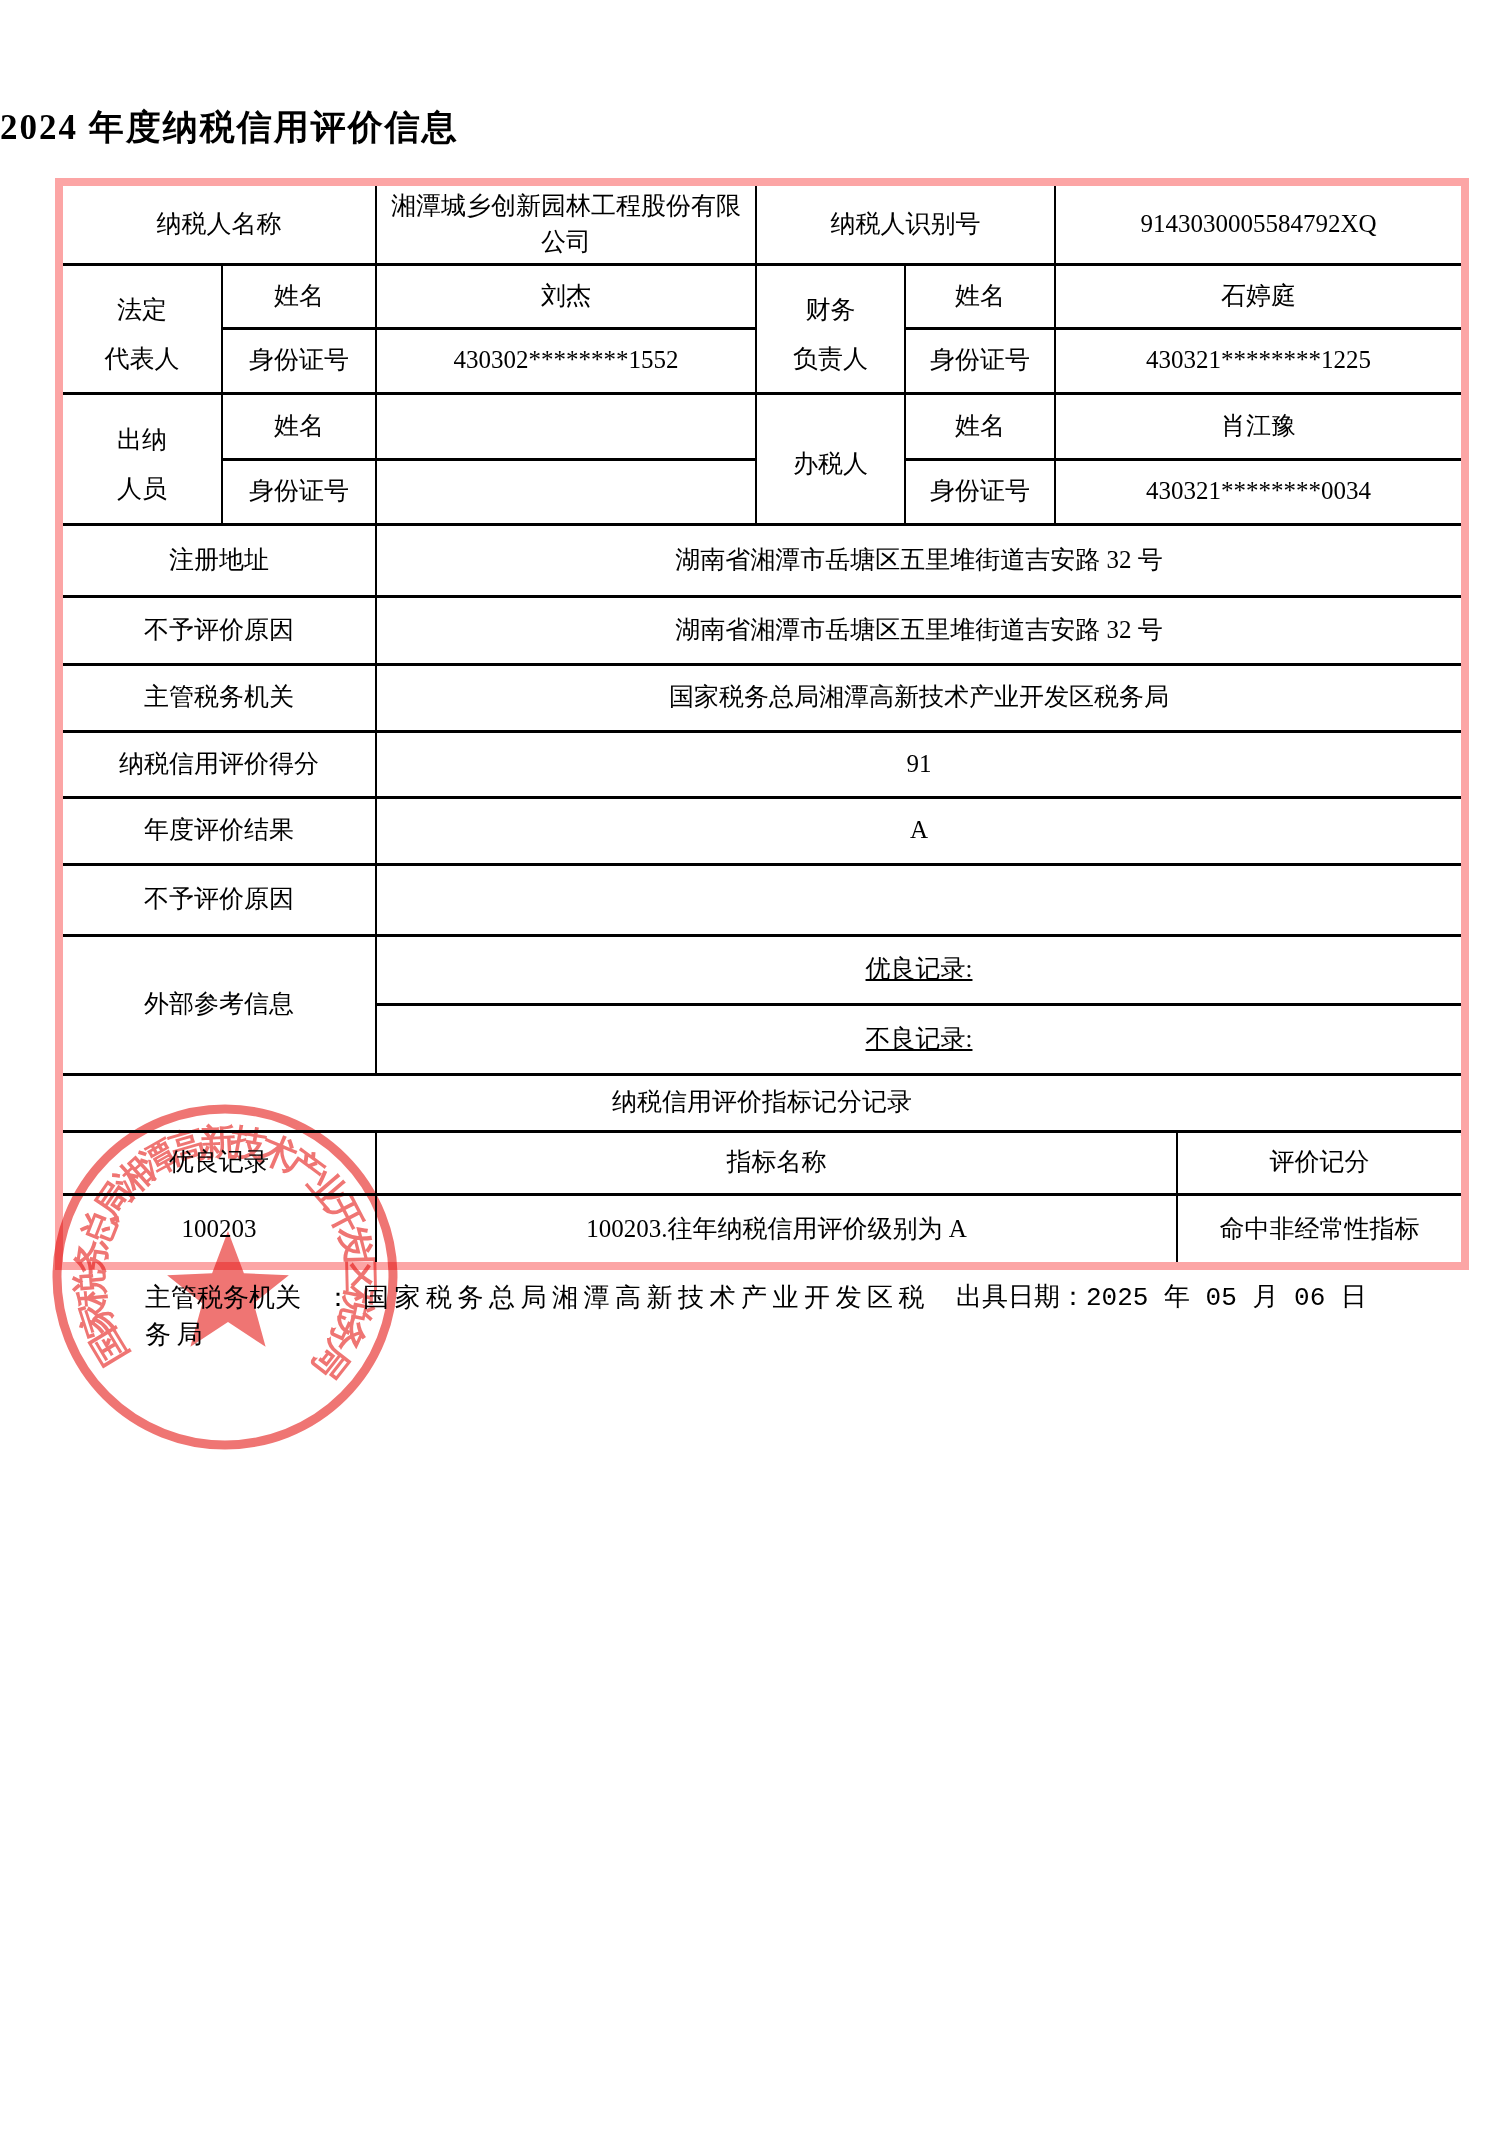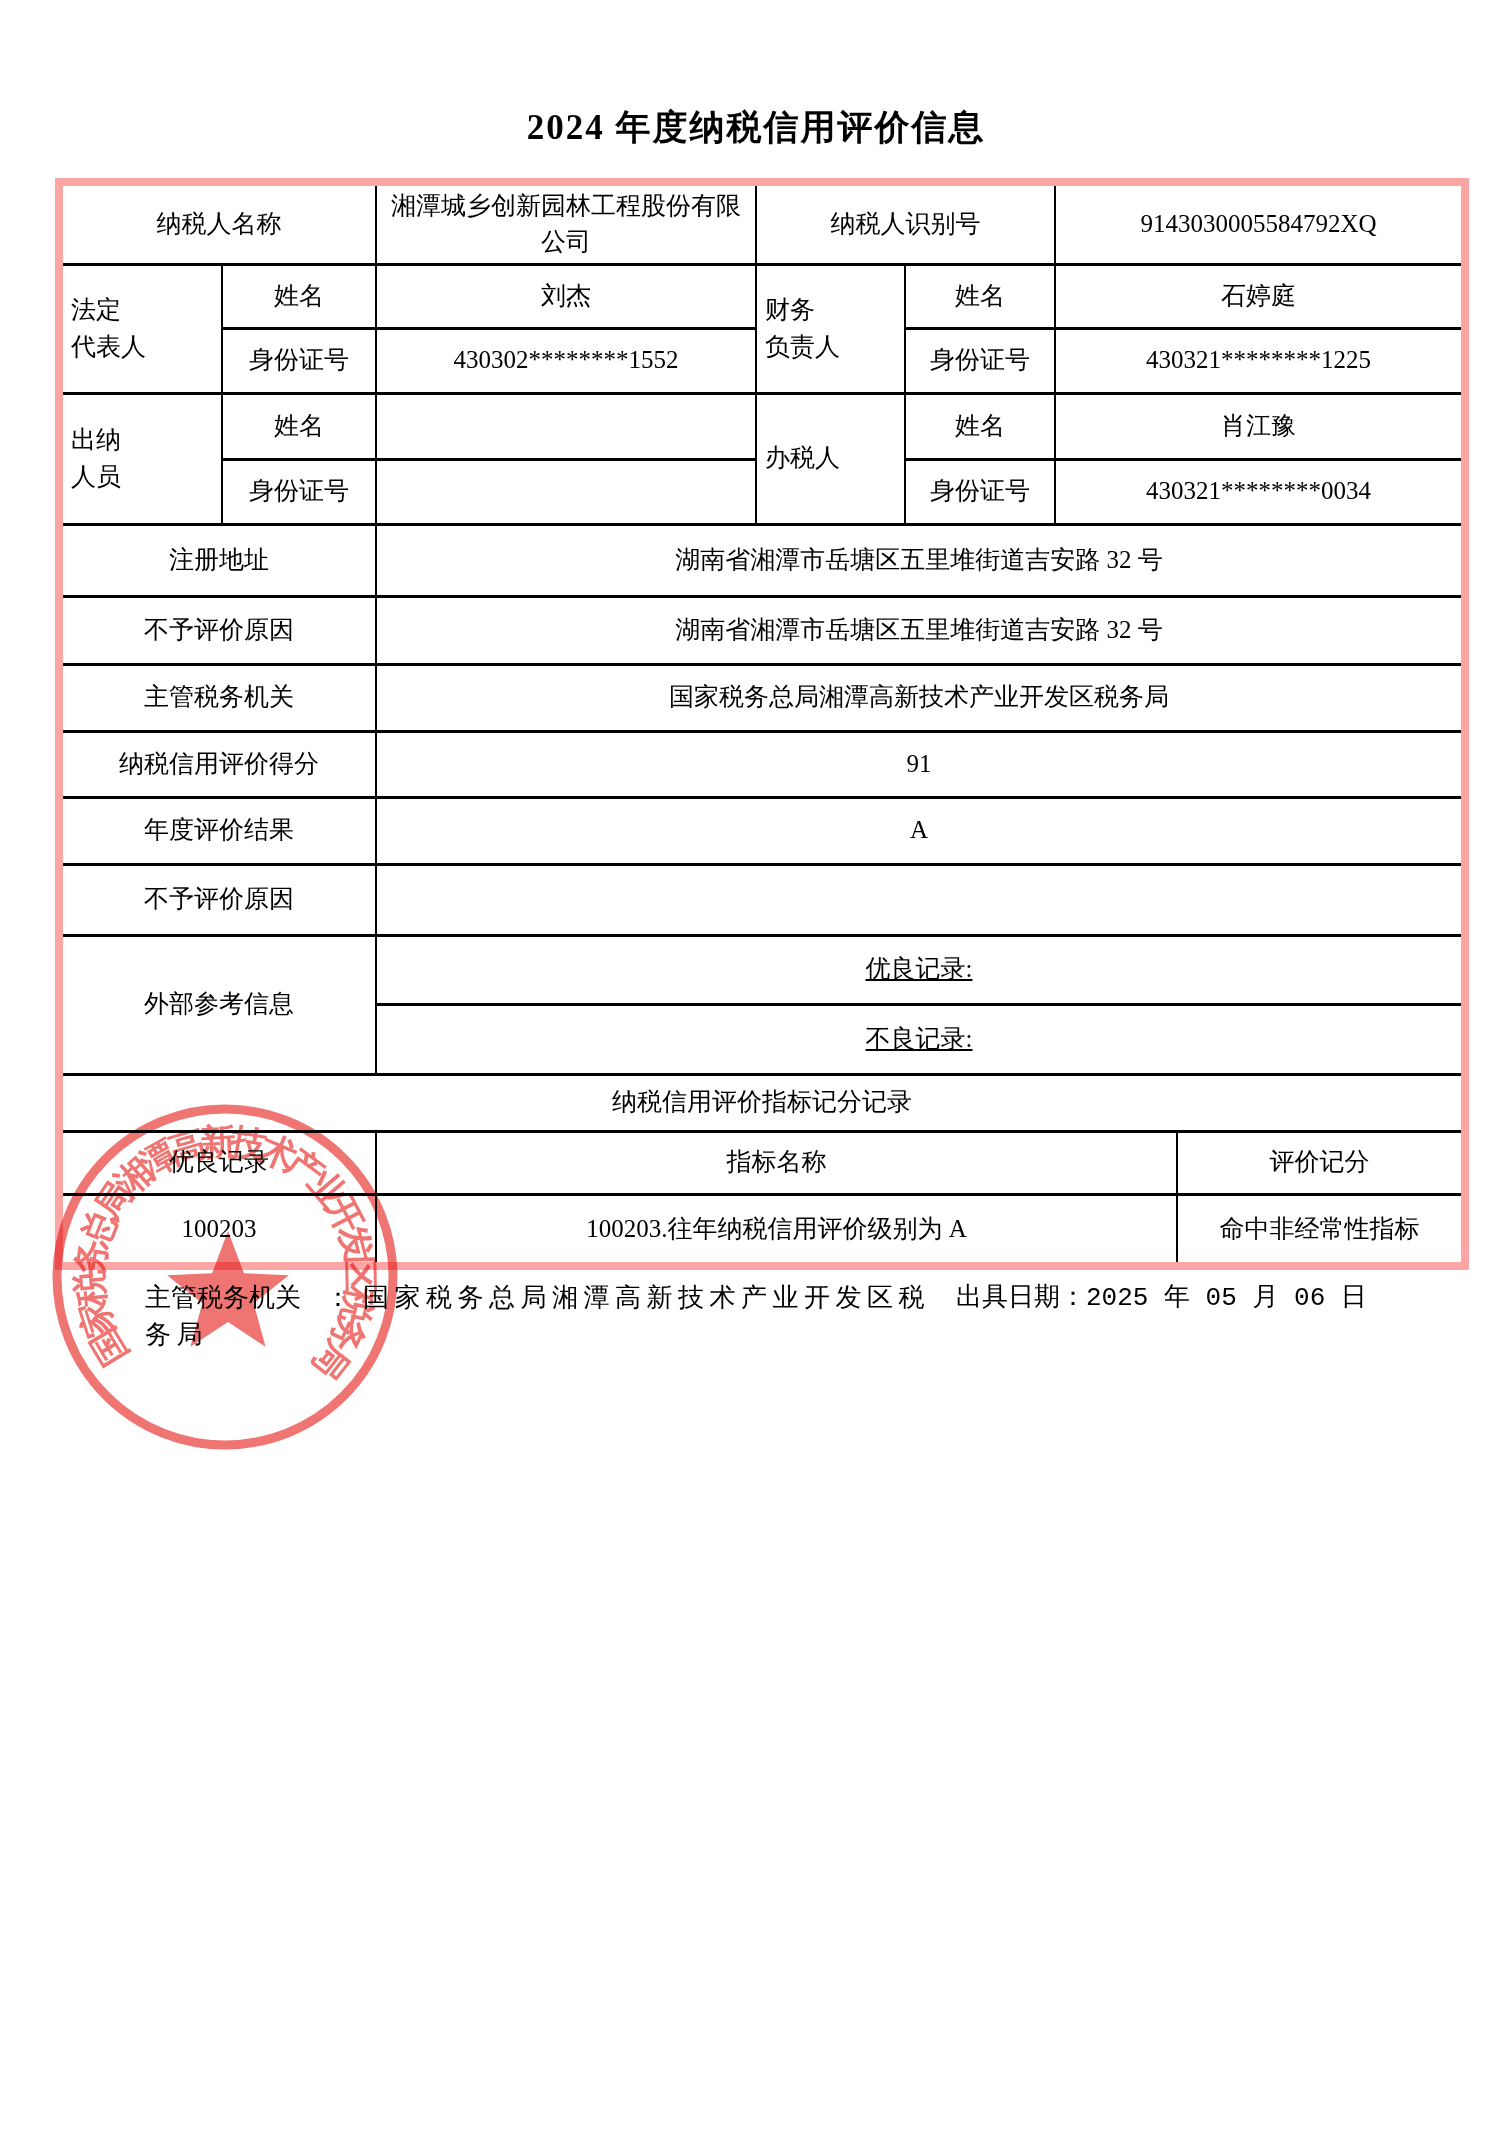--- a/index.html
+++ b/index.html
@@ -1,30 +1,30 @@
 <!DOCTYPE html>
 <html><head>
 <meta charset="utf-8">
 <style>
   html,body{margin:0;padding:0;background:#ffffff;}
   body{width:1512px;height:2140px;font-family:"Liberation Serif","DejaVu Serif",serif;color:#000;}
   .page{position:relative;width:1512px;height:2140px;background:#fff;overflow:hidden;}
 
-  .doc-title{position:absolute;left:0;top:104px;width:100%;text-align:center;
+  .doc-title{position:absolute;left:0;top:104px;width:100%;
     font-size:35px;font-weight:700;letter-spacing:2px;}
 
   table.doc{position:absolute;left:55px;top:178px;width:1406px;
     border-collapse:collapse;table-layout:fixed;font-size:25px;
     border:8px solid #fca5a5;}
   table.doc td{border:2px solid #000;border-top-width:3px;border-bottom-width:3px;
     text-align:center;vertical-align:middle;padding:2px 8px;overflow:hidden;line-height:1.45;}
   td.lbl{text-align:left;padding-left:14px;}
   td.wrapcell{padding:2px 20px;}
   td.leftval{text-align:left;padding-left:14px;text-decoration:underline;}
-  .role-line{display:block;text-align:left;}
+  .role-line{display:block;text-align:center;margin-top:12px;}
 
   .footer-block{position:absolute;left:145px;top:1279px;width:800px;
     font-size:26px;line-height:37px;}
   .footer-label{margin-right:24px;}
   .footer-colon{margin-right:12px;}
   .footer-org{letter-spacing:5.5px;}
   .issue-date{position:absolute;left:956px;top:1279px;font-size:26px;font-family:Liberation Mono, monospace;}
 
   .stamp{position:absolute;left:45px;top:1097px;width:360px;height:360px;
     mix-blend-mode:multiply;opacity:0.93;}

